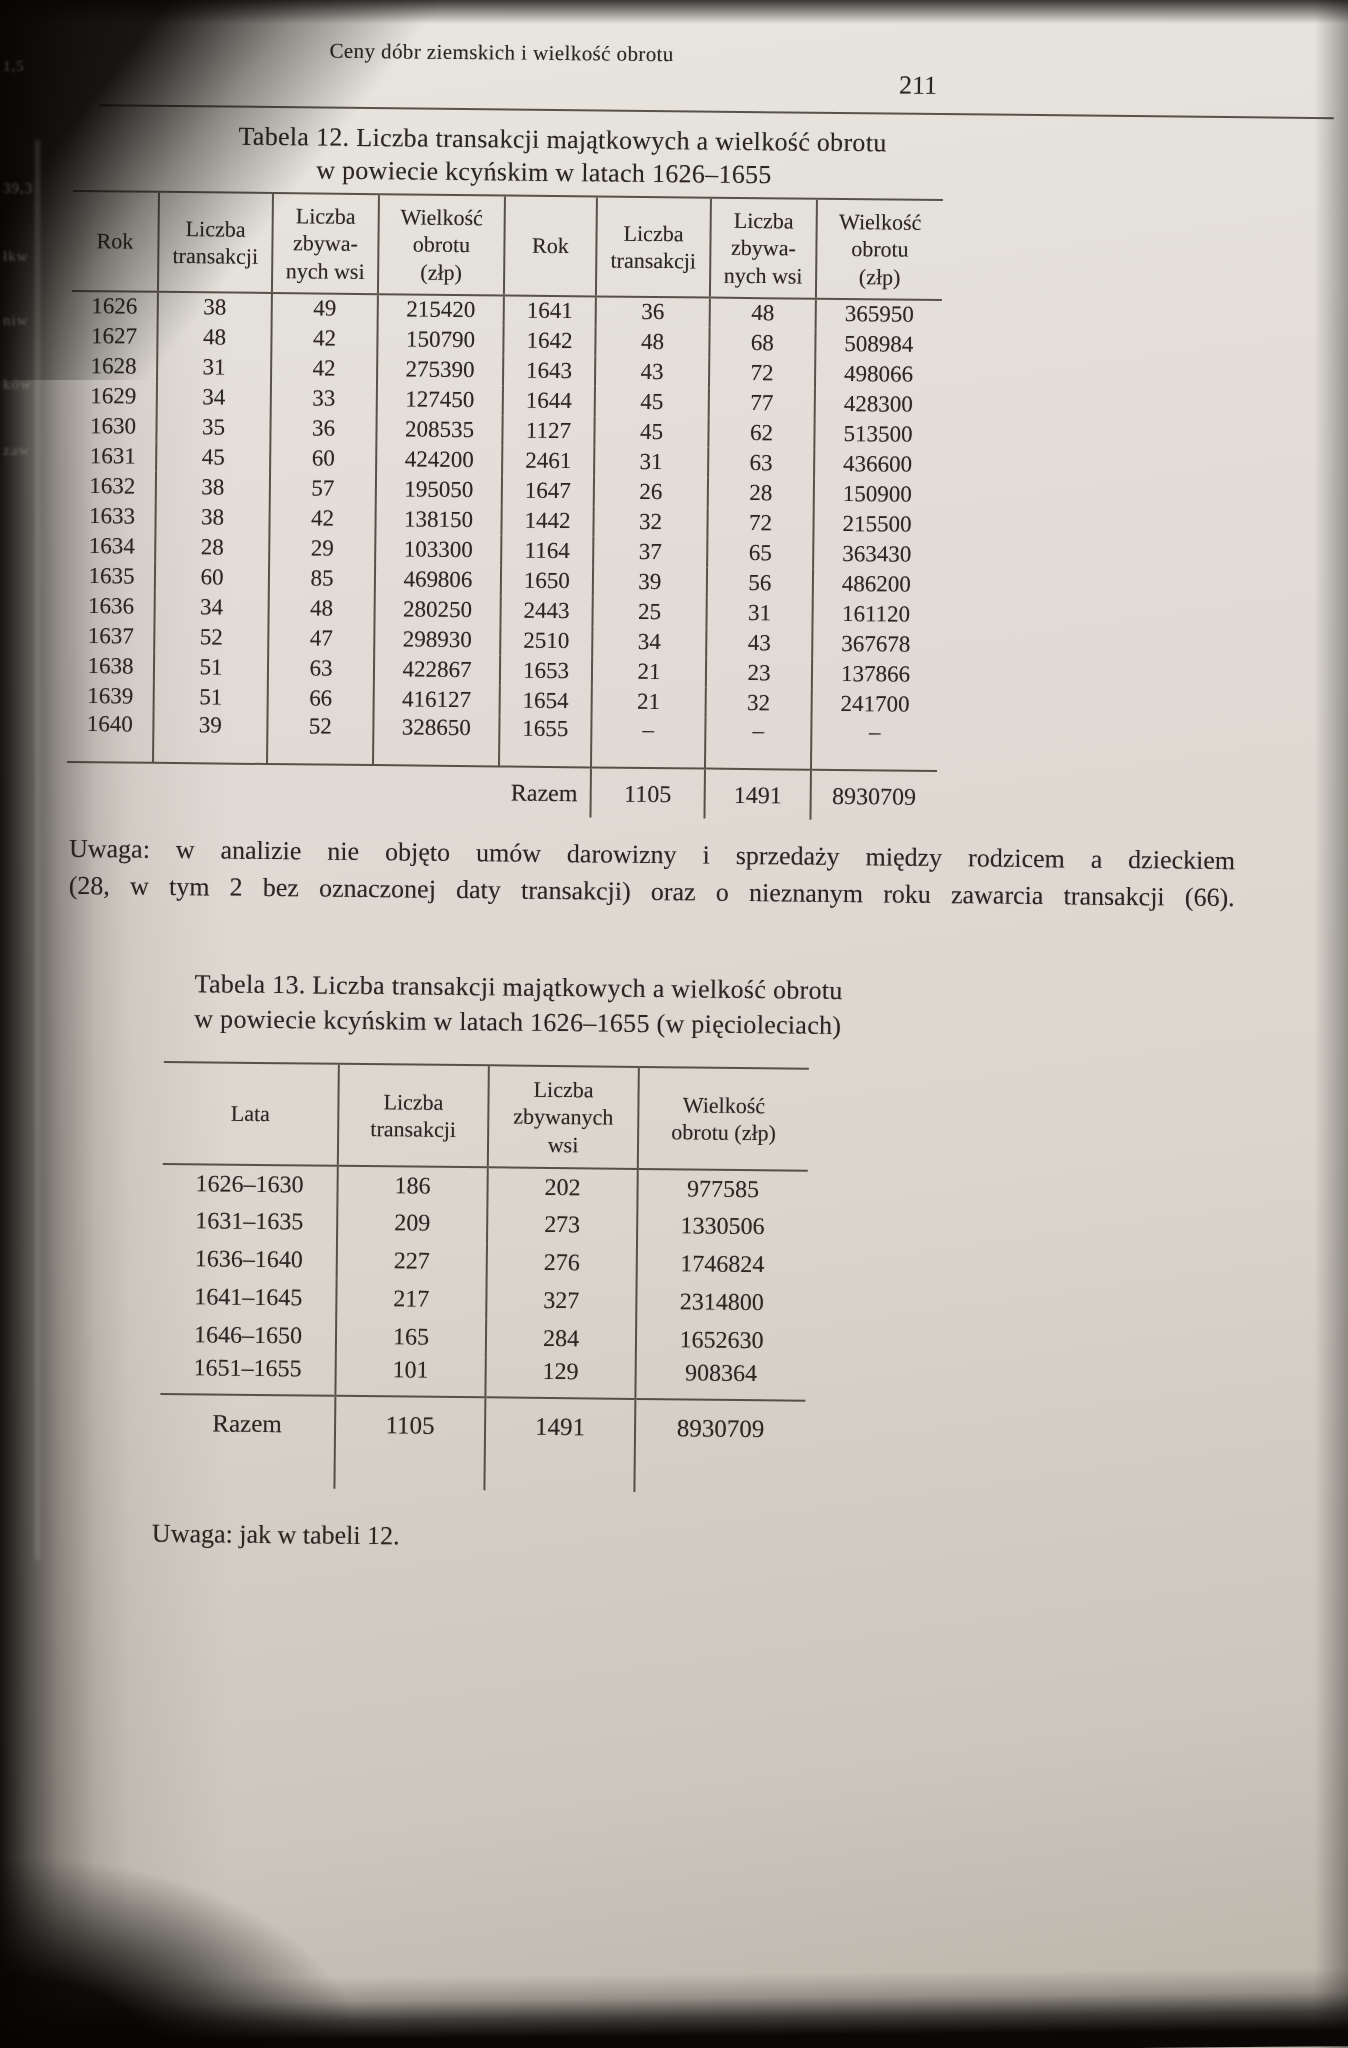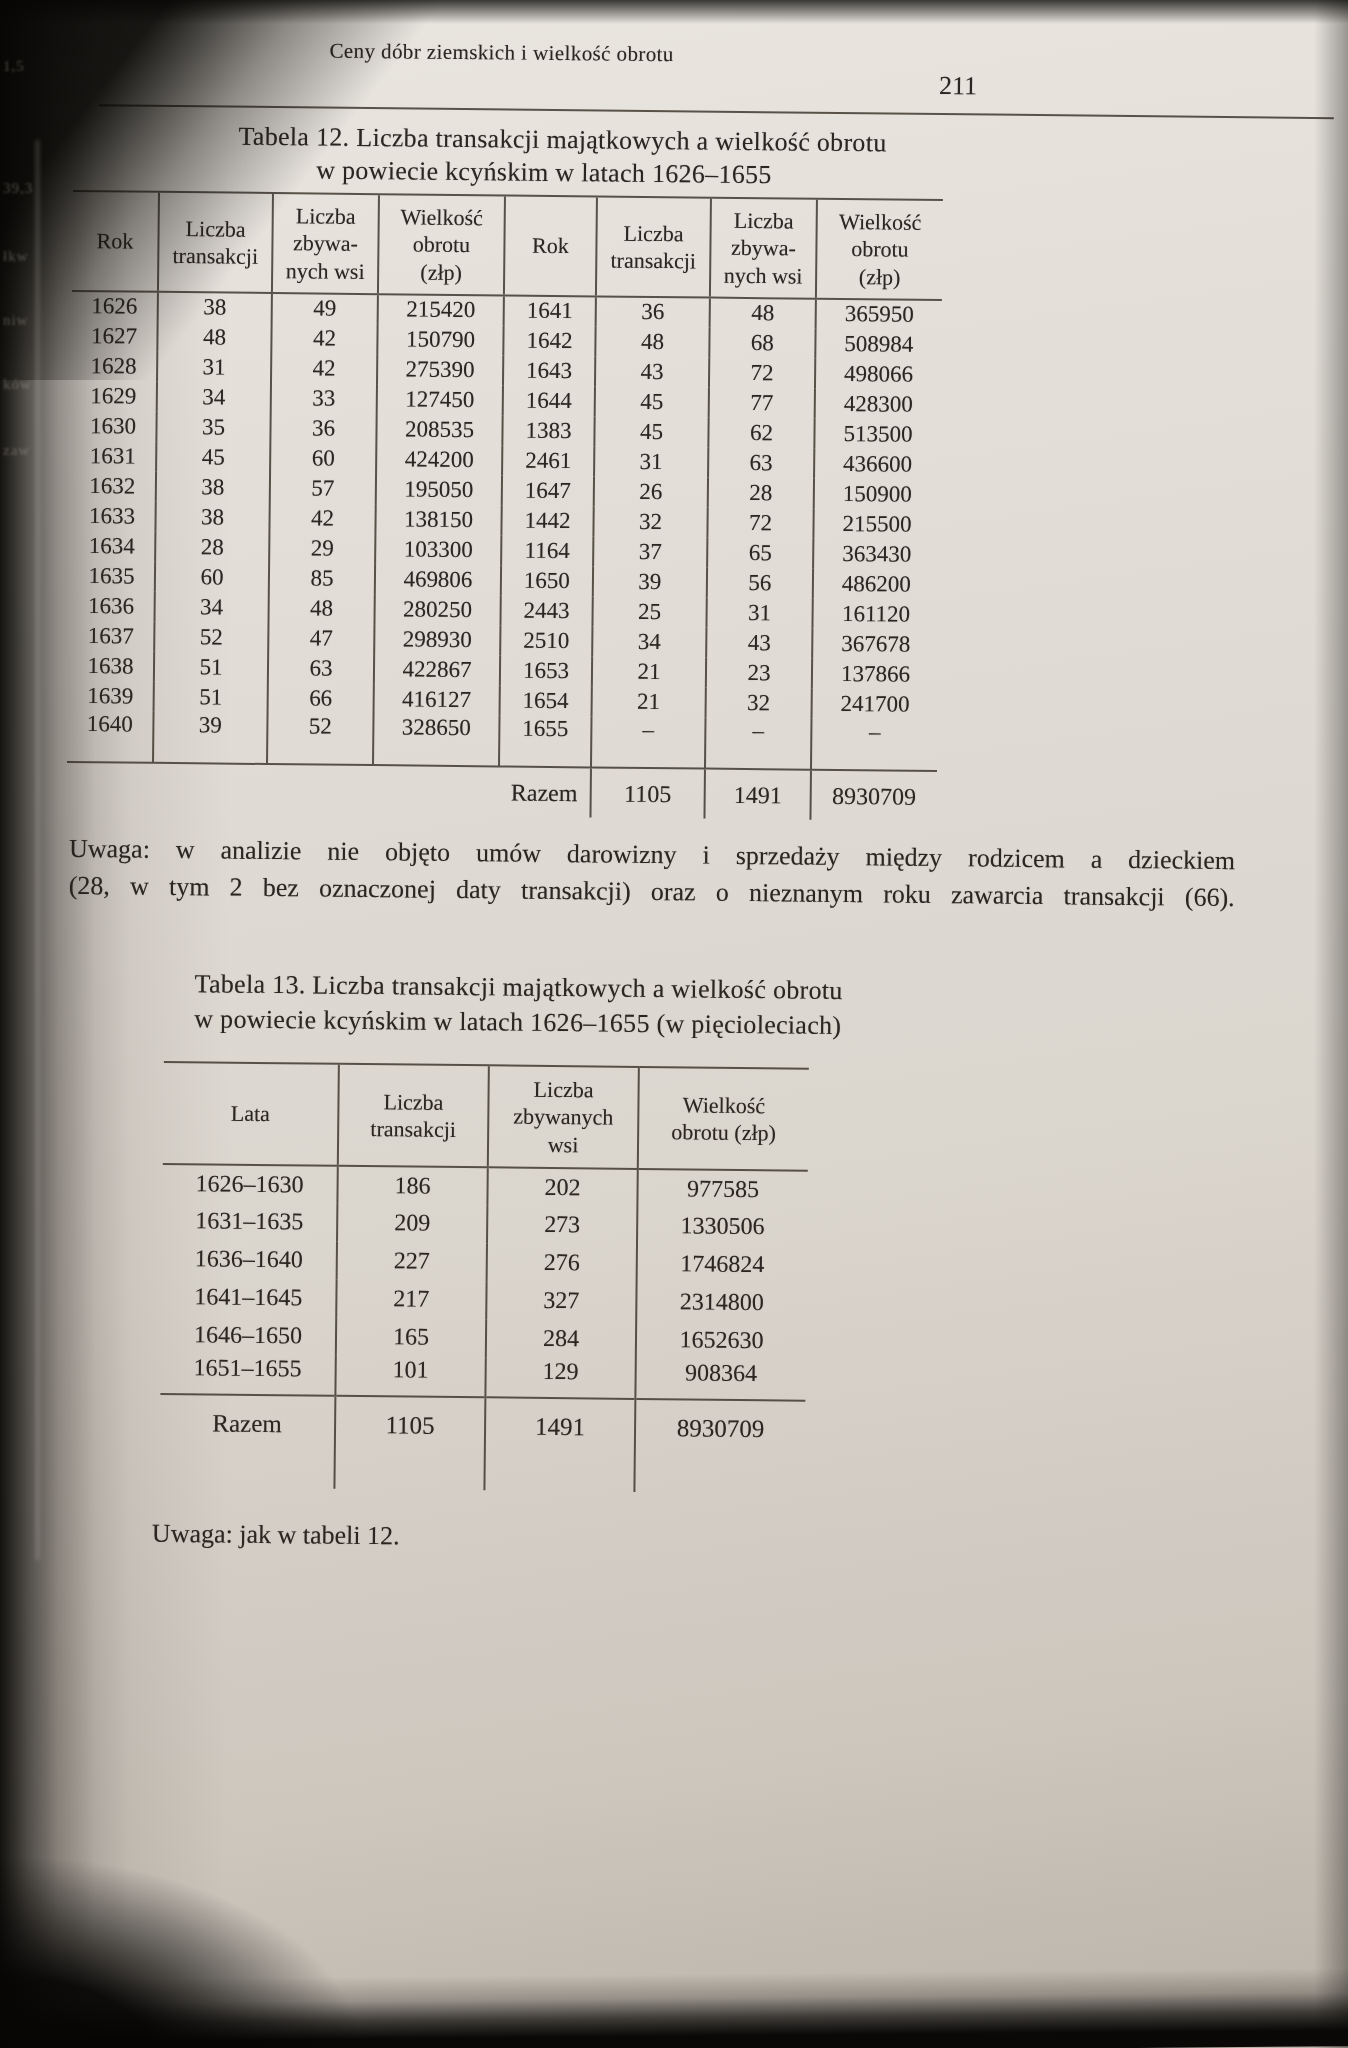--- a/index.html
+++ b/index.html
@@ -30,21 +30,21 @@
   .content{
     position:absolute; inset:0;
     transform: rotate(0.6deg);
     transform-origin: 80px 0;
     color: var(--ink);
     text-shadow: 0 0 1px rgba(45,40,34,0.35);
   }
 
   
   .running-title{ position:absolute; left:330px; top:36px; font-size:21px; letter-spacing:0.4px; }
-  .page-number{ position:absolute; left:900px; top:62px; font-size:26px;margin-left:40px; }
+  .page-number{ position:absolute; left:900px; top:62px; font-size:26px; }
   .header-rule{ position:absolute; left:100px; top:104px; width:1235px; height:2px; background:var(--rule); }
 
   
   .t12-cap1{ position:absolute; left:240px; top:120px; font-size:26px; letter-spacing:0.3px; }
   .t12-cap2{ position:absolute; left:318px; top:153px; font-size:26px; letter-spacing:0.3px; }
   .note-line{ position:absolute; left:78px; width:1166px; font-size:26px; text-align:justify; text-align-last:justify; }
   .note-line.l1{ top:834px; }
   .note-line.l2{ top:871px; }
   .t13-cap1{ position:absolute; left:205px; top:968px; font-size:26px; letter-spacing:0.3px; }
   .t13-cap2{ position:absolute; left:205px; top:1003px; font-size:26px; letter-spacing:0.3px; }
@@ -181,21 +181,21 @@
             <td>1644</td>
             <td>45</td>
             <td>77</td>
             <td>428300</td>
           </tr>
           <tr>
             <td>1630</td>
             <td>35</td>
             <td>36</td>
             <td>208535</td>
-            <td>1383</td>
+            <td>1127</td>
             <td>45</td>
             <td>62</td>
             <td>513500</td>
           </tr>
           <tr>
             <td>1631</td>
             <td>45</td>
             <td>60</td>
             <td>424200</td>
             <td>2461</td>

